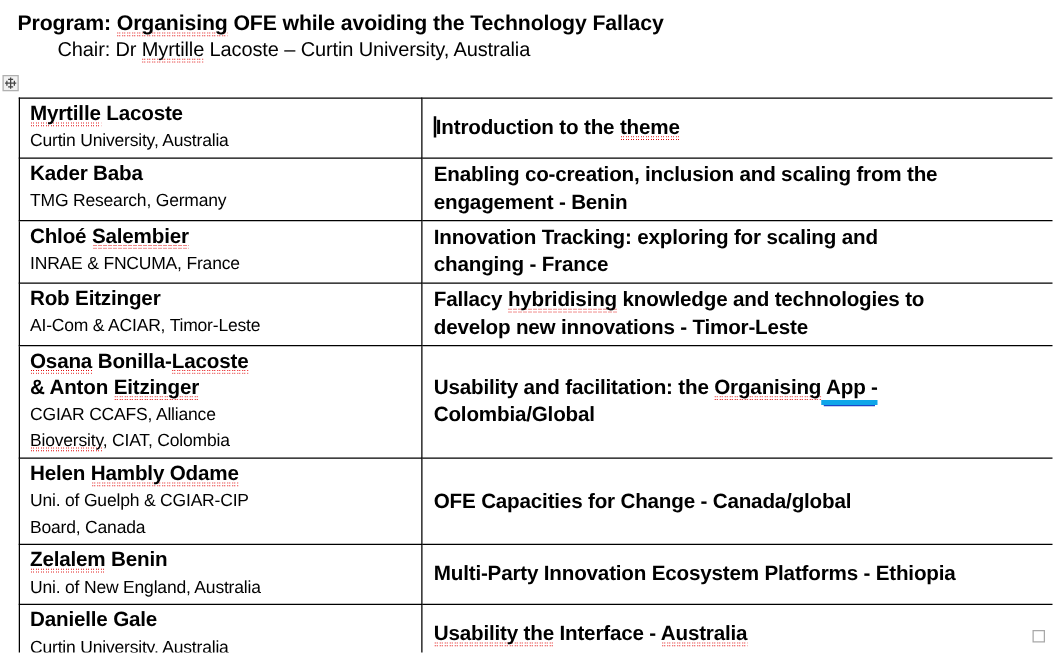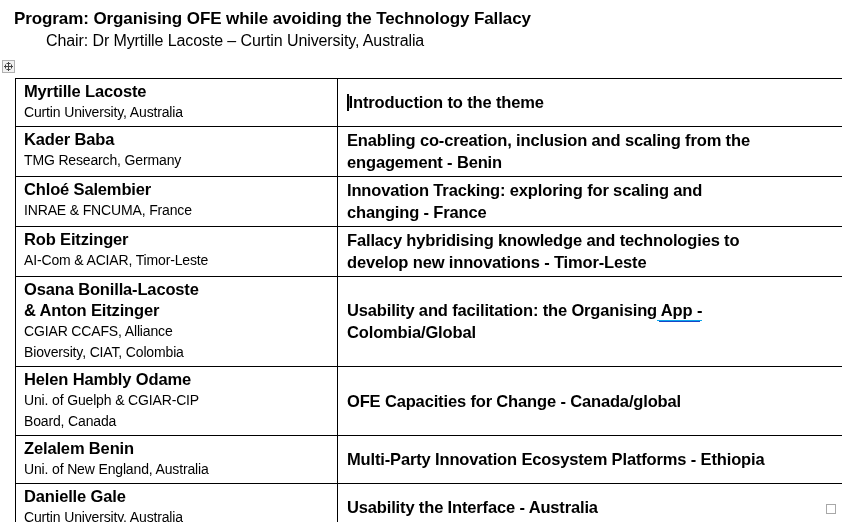--- a/index.html
+++ b/index.html
@@ -125,21 +125,21 @@
   .sp {
     background-repeat: repeat-x;
     background-position: left calc(100% - 0.5px);
     background-size: 4px 3px;
     background-image:
       linear-gradient(45deg, transparent 45%, #e00000 45%, #e00000 55%, transparent 55%),
       linear-gradient(-45deg, transparent 45%, #e00000 45%, #e00000 55%, transparent 55%);
     padding-bottom: 1px;
   }
   .gr {
-    border-bottom: 1px solid #0ea5e9;
+    border-bottom: 4px solid #0ea5e9;
     box-shadow: 0 3px 0 -2px #1a45c8;
     padding-bottom: 1px;
   }
 
   
   .caret {
     display: inline-block;
     width: 1.6px;
     height: 17px;
     background: #000000;

